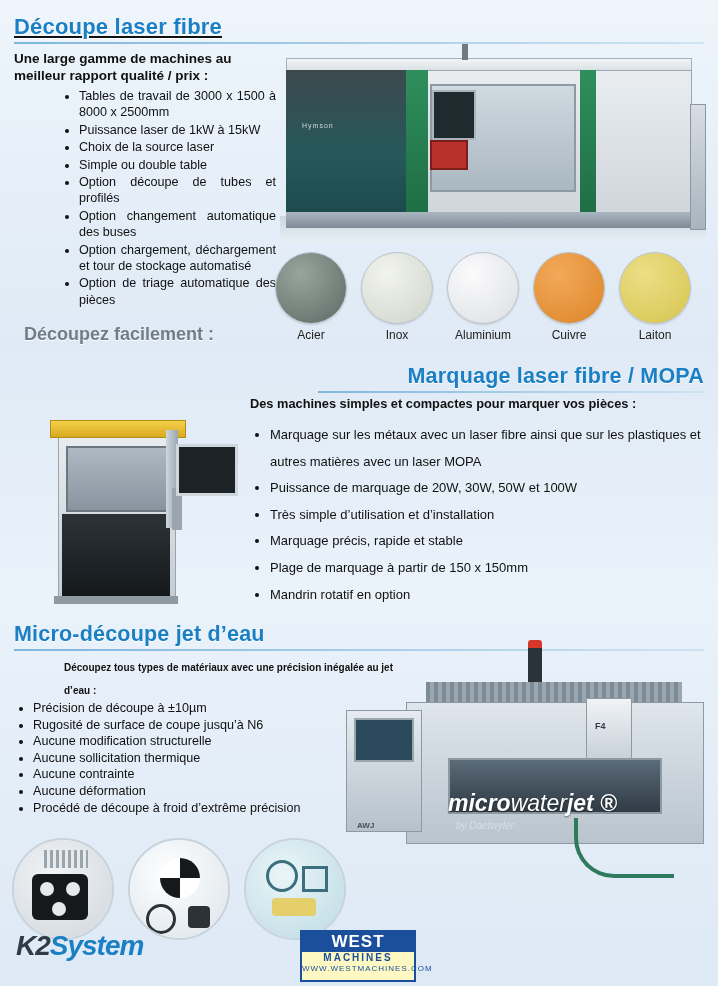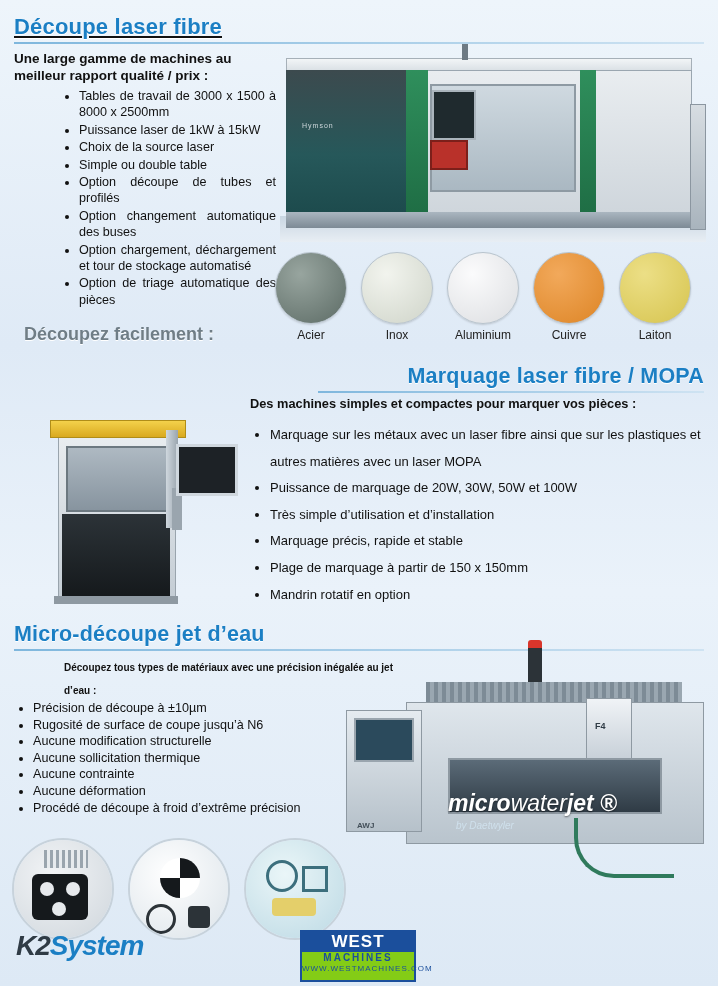--- a/index.html
+++ b/index.html
@@ -121,21 +121,21 @@
   .smp .inner{width:100%;height:100%;}
 
   
   #footer-brand{
     position:absolute;left:16px;top:930px;font-size:28px;font-weight:bold;font-style:italic;
     color:#1b7fc4;letter-spacing:-1px;
   }
   #footer-brand .dark{color:#2f3b45;}
   #footer-logo{
     position:absolute;left:300px;top:930px;width:112px;height:48px;
-    background:#84cc16;border:2px solid #1b4f9c;text-align:center;
+    background:#fef9c3;border:2px solid #1b4f9c;text-align:center;
   }
   #footer-logo .l1{background:#1b4f9c;color:#fff;font-size:17px;font-weight:bold;letter-spacing:1px;line-height:20px;}
   #footer-logo .l2{color:#1b4f9c;font-size:10px;font-weight:bold;letter-spacing:2px;line-height:12px;}
   #footer-logo .l3{color:#1b4f9c;font-size:8px;letter-spacing:1px;line-height:10px;}
 </style>
 </head>
 <body>
 
 <div class="page">
 

